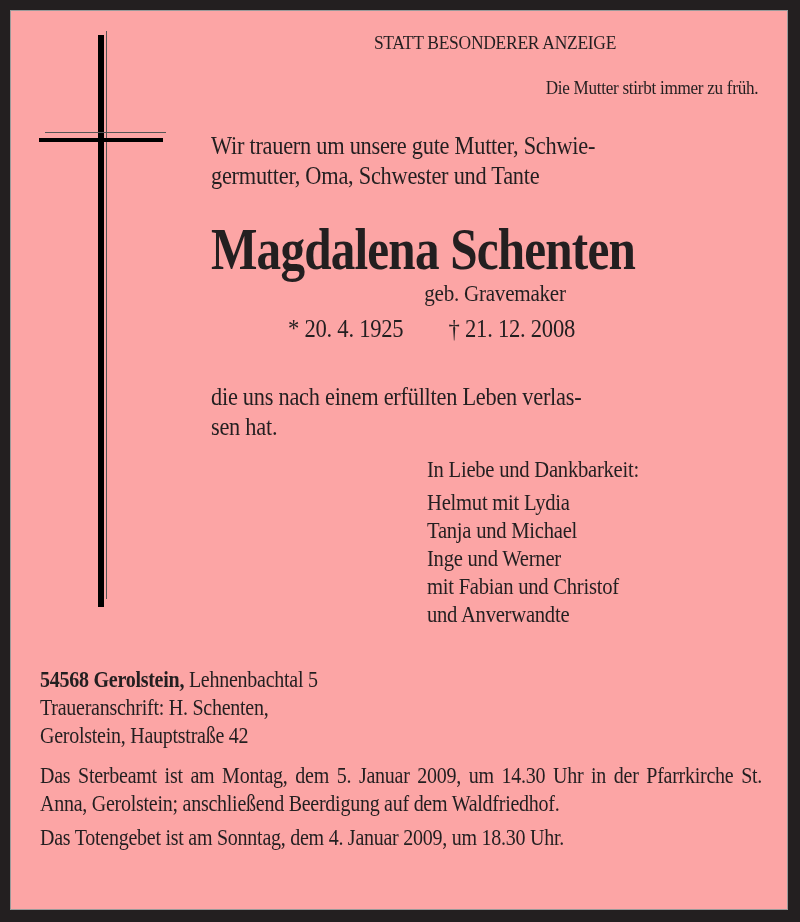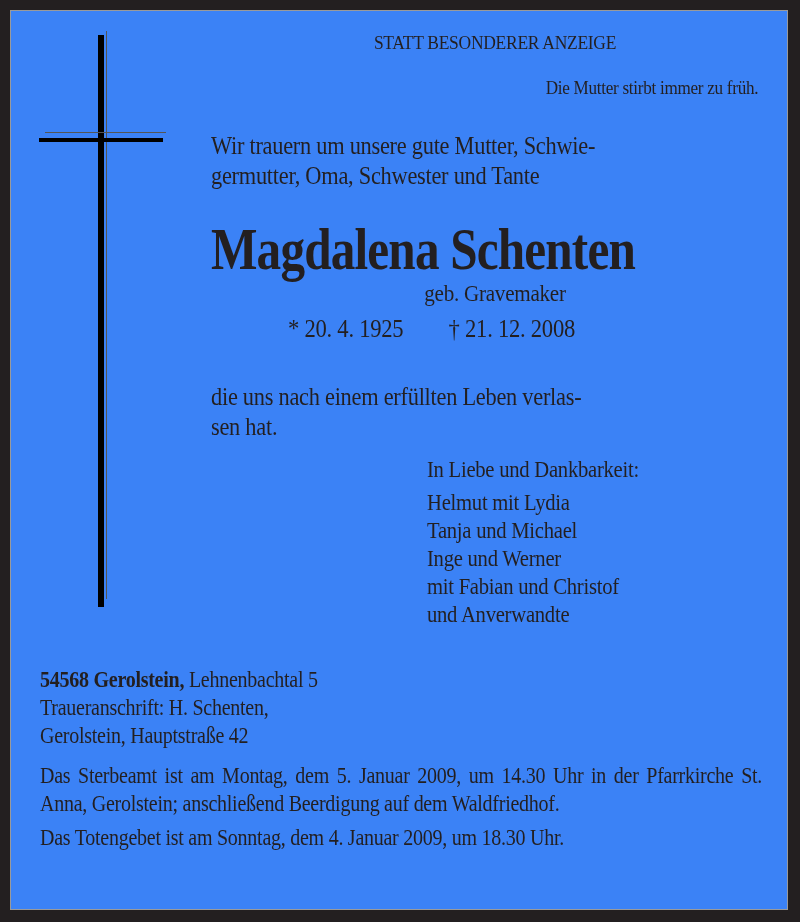--- a/index.html
+++ b/index.html
@@ -2,21 +2,21 @@
 <html><head>
 <meta charset="utf-8">
 <style>
   html, body { margin: 0; padding: 0; }
   body {
     width: 800px; height: 922px; background: #231f20; position: relative; overflow: hidden;
     font-family: "Liberation Serif", "DejaVu Serif", serif; color: #231f20;
   }
   .sheet {
     position: absolute; left: 10px; top: 10px; width: 778px; height: 900px;
-    background: #3b82f6; box-shadow: inset 0 0 0 1px #9a9a9a;
+    background: #fca5a5; box-shadow: inset 0 0 0 1px #9a9a9a;
   }
   .cross-v-thick { position: absolute; left: 88px; top: 25px; width: 6px; height: 572px; background: #000; }
   .cross-v-thin  { position: absolute; left: 96px; top: 21px; width: 1px; height: 568px; background: #555; }
   .cross-h-thick { position: absolute; left: 29px; top: 128px; width: 124px; height: 4px; background: #000; }
   .cross-h-thin  { position: absolute; left: 35px; top: 122px; width: 121px; height: 1px; background: #555; }
 
   .t { position: absolute; white-space: nowrap; letter-spacing: -0.3px; }
   .header { left: 200px; width: 570px; top: 22px; font-size: 19px; text-align: center; transform: scaleX(0.92); transform-origin: center; }
   .motto { right: 30px; top: 67px; font-size: 19px; transform: scaleX(0.9); transform-origin: right; }
   .intro { left: 201px; top: 121px; font-size: 26px; line-height: 30px; transform: scaleX(0.86); transform-origin: left; }

